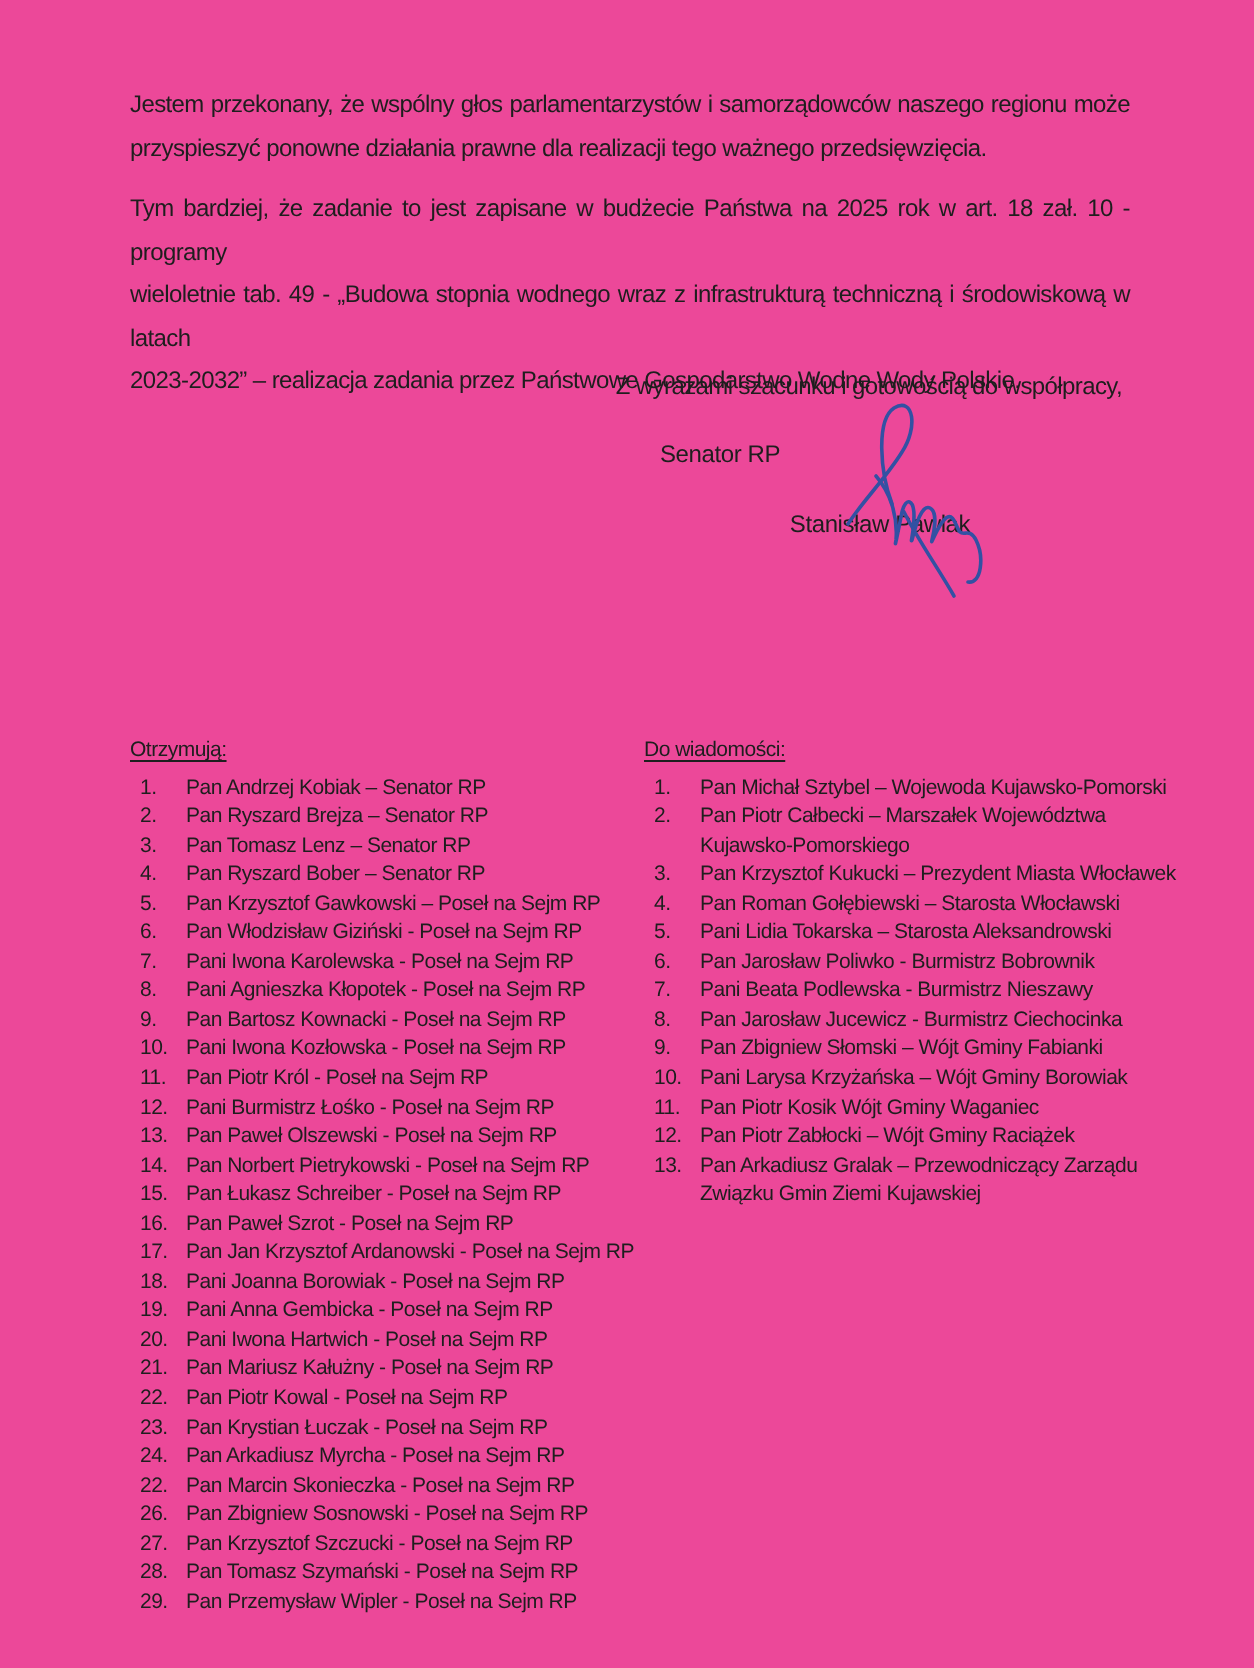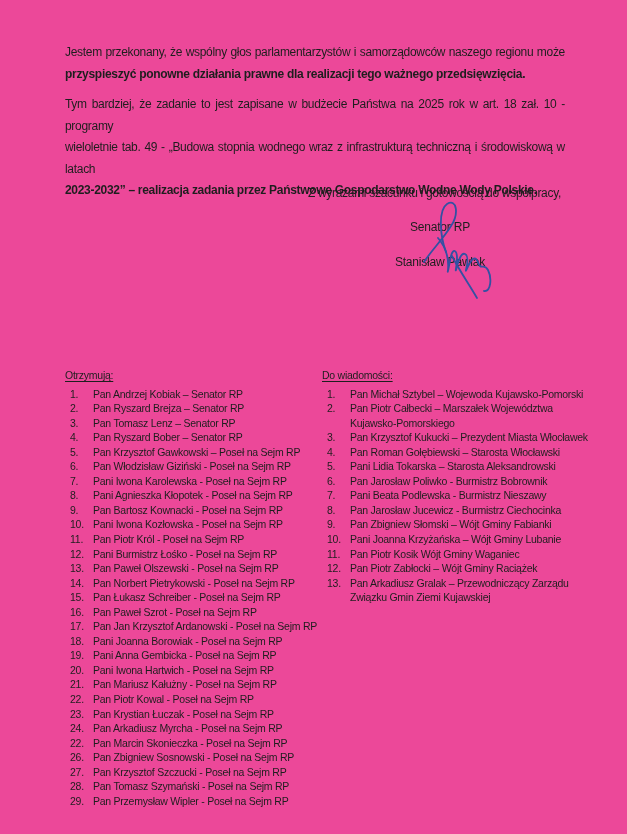--- a/index.html
+++ b/index.html
@@ -10,32 +10,32 @@
     font-family:"Liberation Sans", sans-serif;
     color:#1e1e1e;
     overflow:hidden;
   }
   
   .para {
     position:absolute; left:65px; width:500px;
     font-size:12px; line-height:21.5px; letter-spacing:-0.3px;
   }
   .para .pline { text-align:justify; text-align-last:justify; }
-  .para .pline.last { text-align-last:left;font-weight:bold; }
+  .para .pline.last { text-align-last:left; }
   .para1 { top:42px; }
   .para2 { top:94px; }
   
   .closing {
     position:absolute; top:186px; left:65px; width:500px;
     font-size:12px; letter-spacing:-0.3px; text-align:right; padding-right:4px;
     box-sizing:border-box;
   }
   .sig-title {
     position:absolute; top:220px; left:330px; width:220px;
-    font-size:12px; letter-spacing:-0.2px; text-align:center;
+    font-size:12px; letter-spacing:-0.2px; text-align:left;
   }
   .sig-name {
     position:absolute; top:255px; left:330px; width:220px;
     font-size:12px; letter-spacing:-0.2px; text-align:center;
   }
   .sig-ink { position:absolute; top:196px; left:385px; width:130px; height:112px; }
   
   .col { position:absolute; top:368px; font-size:10.5px; letter-spacing:-0.25px; line-height:14.55px; }
   .col-left  { left:65px;  width:260px; }
   .col-right { left:322px; width:278px; }
@@ -113,20 +113,20 @@
     <ol class="rlist">
         <li><span class="num">1.</span><span>Pan Michał Sztybel – Wojewoda Kujawsko-Pomorski</span></li>
         <li><span class="num">2.</span><span>Pan Piotr Całbecki – Marszałek Województwa Kujawsko-Pomorskiego</span></li>
         <li><span class="num">3.</span><span>Pan Krzysztof Kukucki – Prezydent Miasta Włocławek</span></li>
         <li><span class="num">4.</span><span>Pan Roman Gołębiewski – Starosta Włocławski</span></li>
         <li><span class="num">5.</span><span>Pani Lidia Tokarska – Starosta Aleksandrowski</span></li>
         <li><span class="num">6.</span><span>Pan Jarosław Poliwko - Burmistrz Bobrownik</span></li>
         <li><span class="num">7.</span><span>Pani Beata Podlewska - Burmistrz Nieszawy</span></li>
         <li><span class="num">8.</span><span>Pan Jarosław Jucewicz - Burmistrz Ciechocinka</span></li>
         <li><span class="num">9.</span><span>Pan Zbigniew Słomski – Wójt Gminy Fabianki</span></li>
-        <li><span class="num">10.</span><span>Pani Joanna Krzyżańska – Wójt Gminy Lubanie</span></li>
+        <li><span class="num">10.</span><span>Pani Larysa Krzyżańska – Wójt Gminy Borowiak</span></li>
         <li><span class="num">11.</span><span>Pan Piotr Kosik Wójt Gminy Waganiec</span></li>
         <li><span class="num">12.</span><span>Pan Piotr Zabłocki – Wójt Gminy Raciążek</span></li>
         <li><span class="num">13.</span><span>Pan Arkadiusz Gralak – Przewodniczący Zarządu Związku Gmin Ziemi Kujawskiej</span></li>
       </ol>
   </div>
 
 </div>
 
 </body></html>

